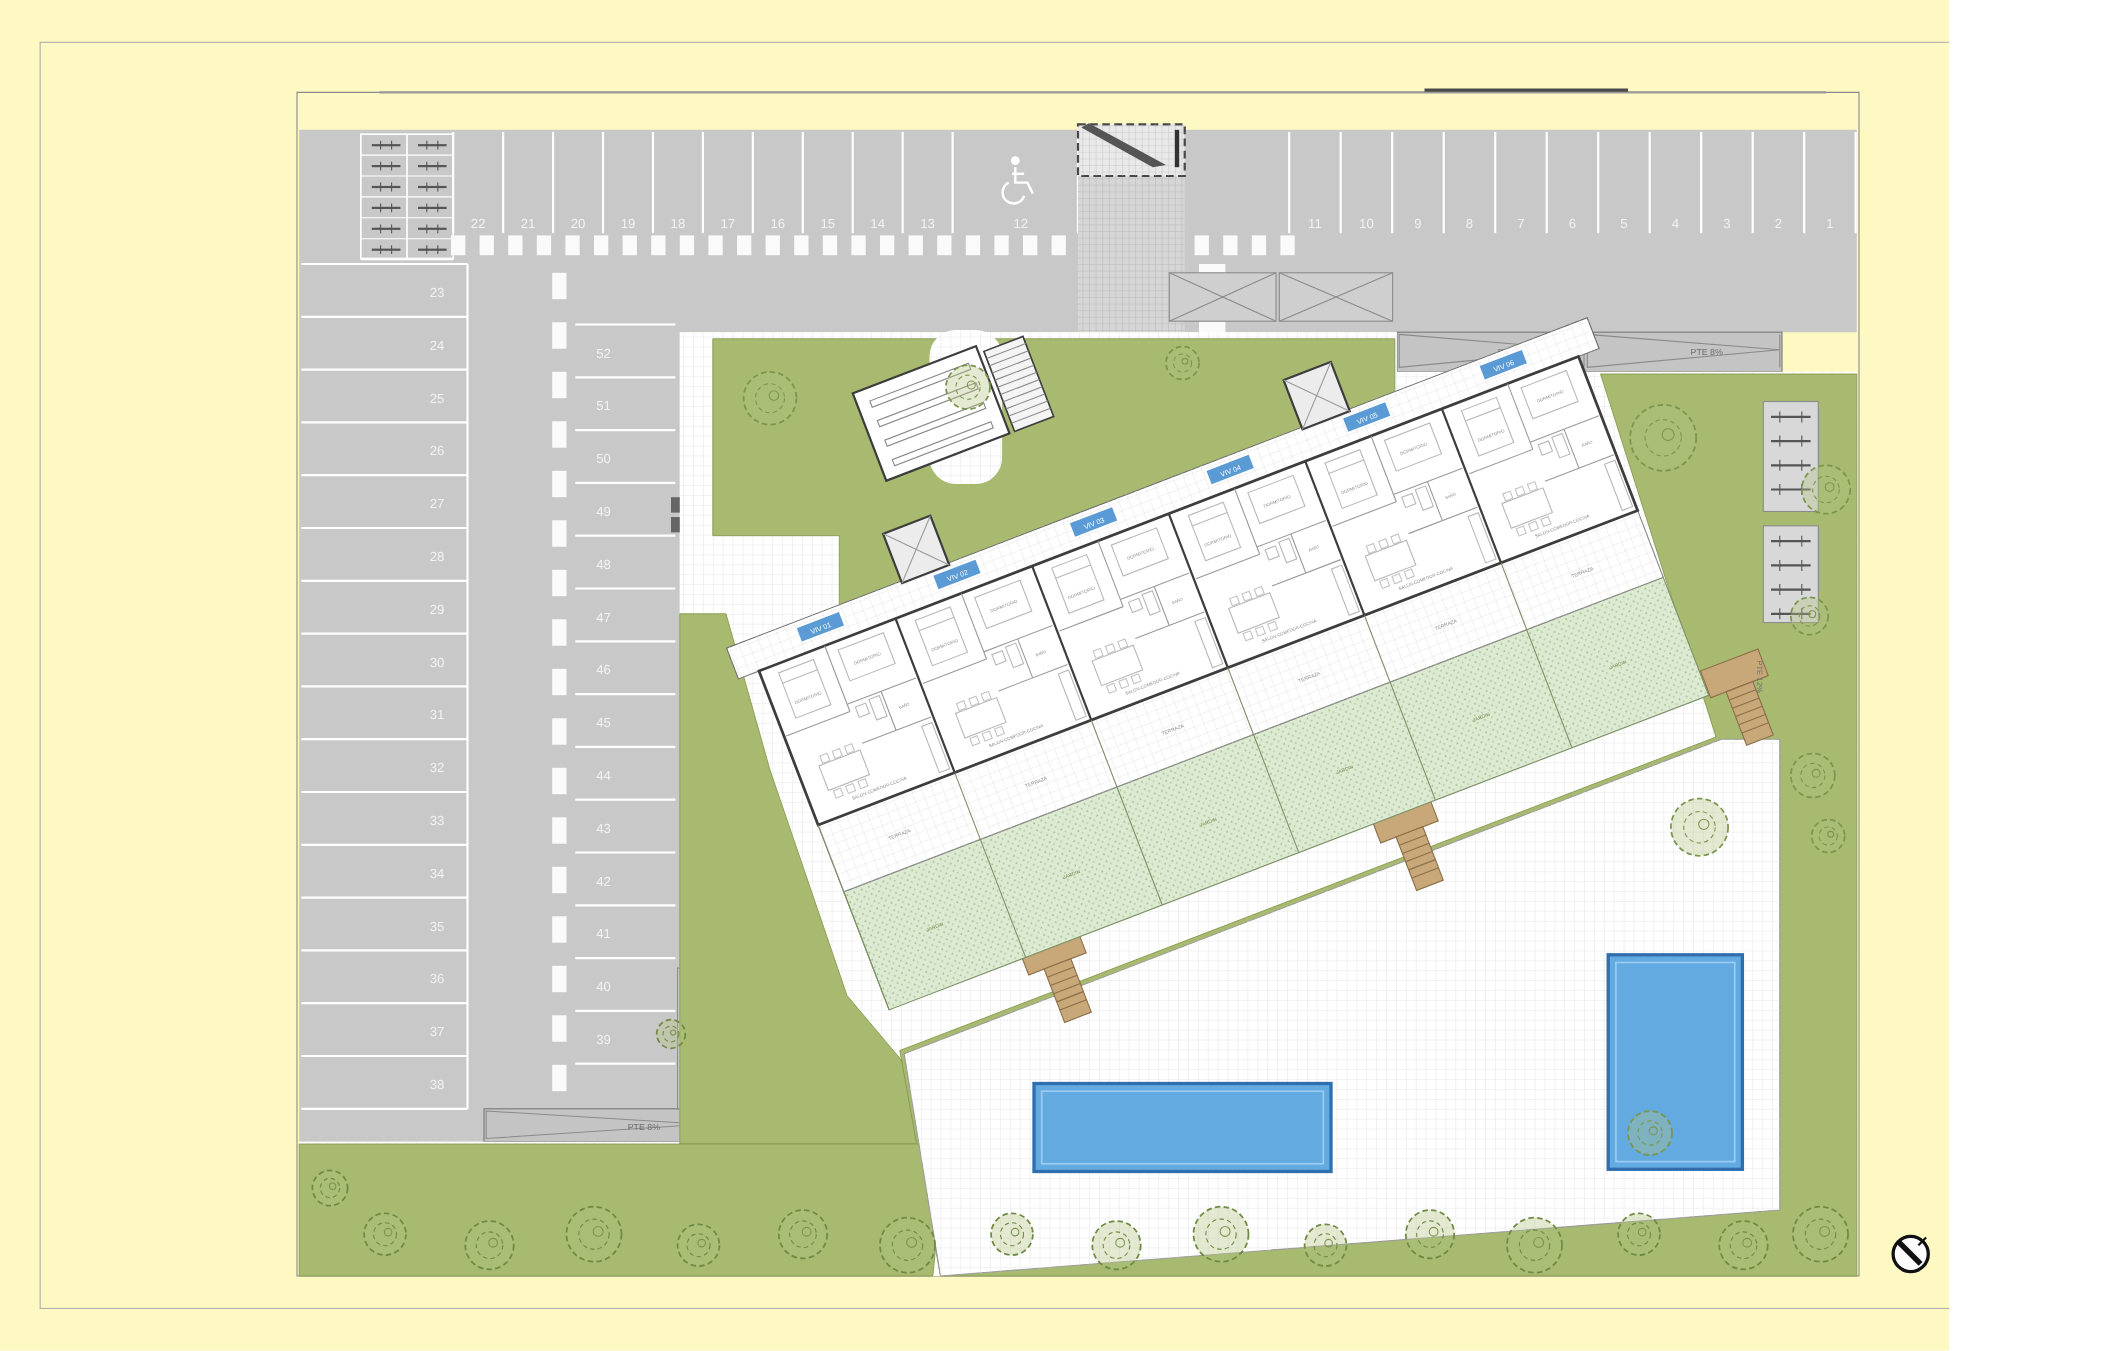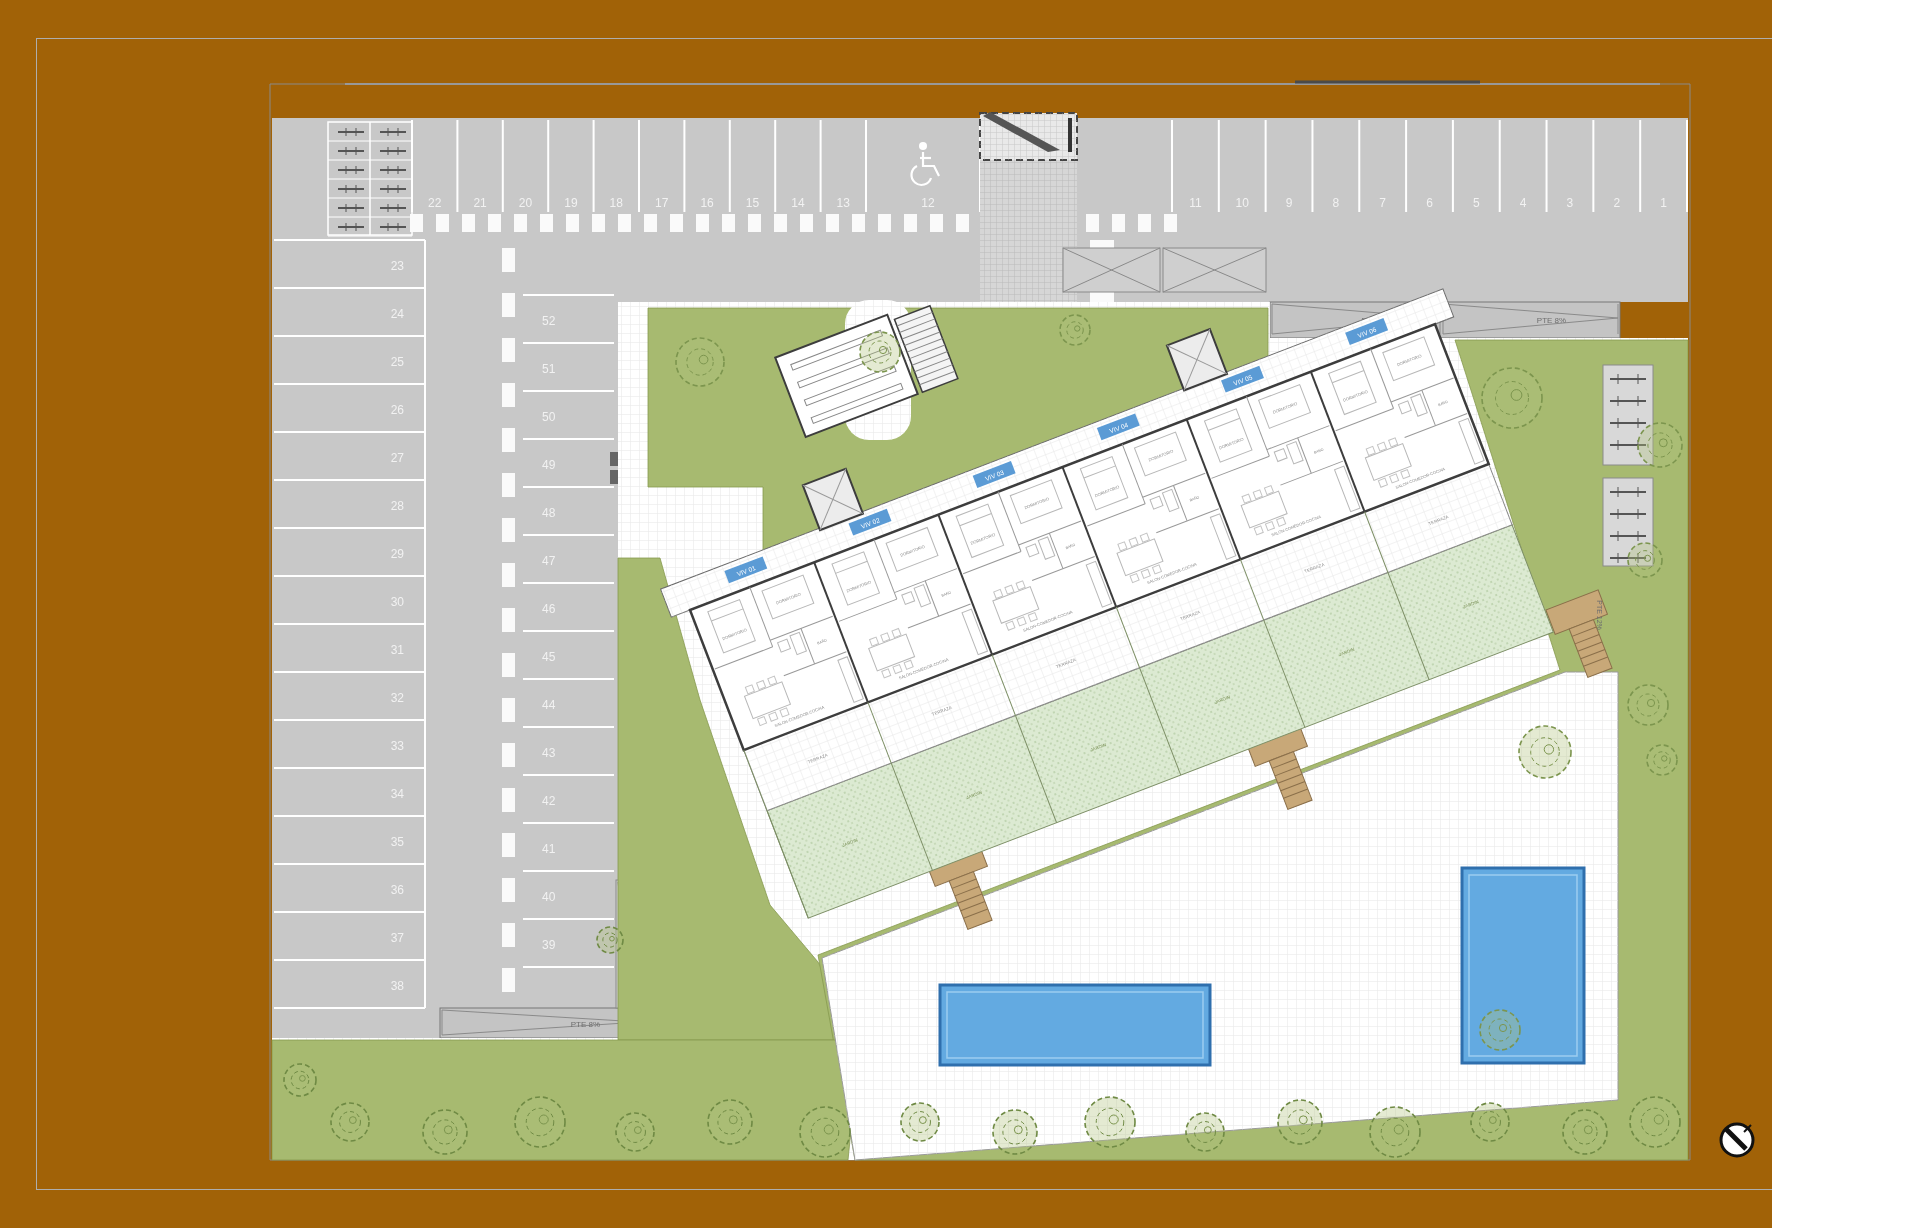--- a/index.html
+++ b/index.html
@@ -1,17 +1,17 @@
 <!DOCTYPE html>
 <html><head>
 <meta charset="utf-8">
 <style>
   html,body{margin:0;padding:0;background:#fff;}
   body{font-family:"Liberation Sans", sans-serif;}
-  #stage{position:relative;width:1772px;height:1228px;background:#a16207;overflow:hidden;}
+  #stage{position:relative;width:1772px;height:1228px;background:#fef9c3;overflow:hidden;}
   svg text{font-family:"Liberation Sans", sans-serif;}
   .pagebox{position:absolute;left:36px;top:38px;width:1846px;height:1150px;border:1px solid #aeaeae;}
 </style>
 </head>
 <body>
 
 <div id="stage">
   <div class="pagebox"></div>
   <svg id="plan" width="1920" height="1228" viewBox="0 0 1920 1228">
       <defs>

